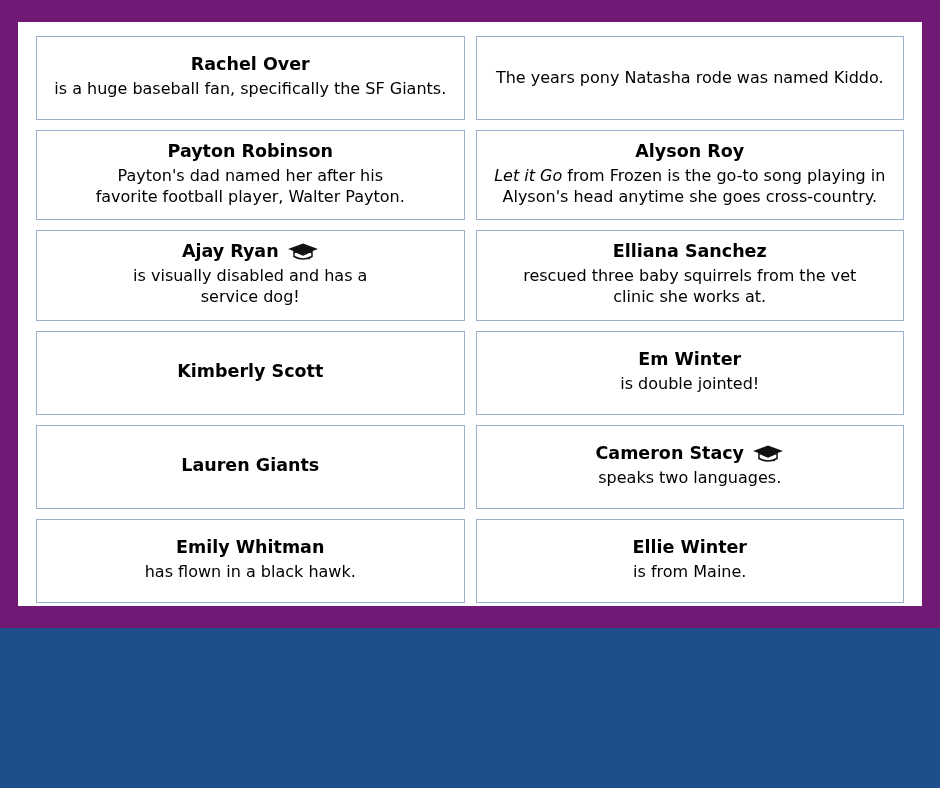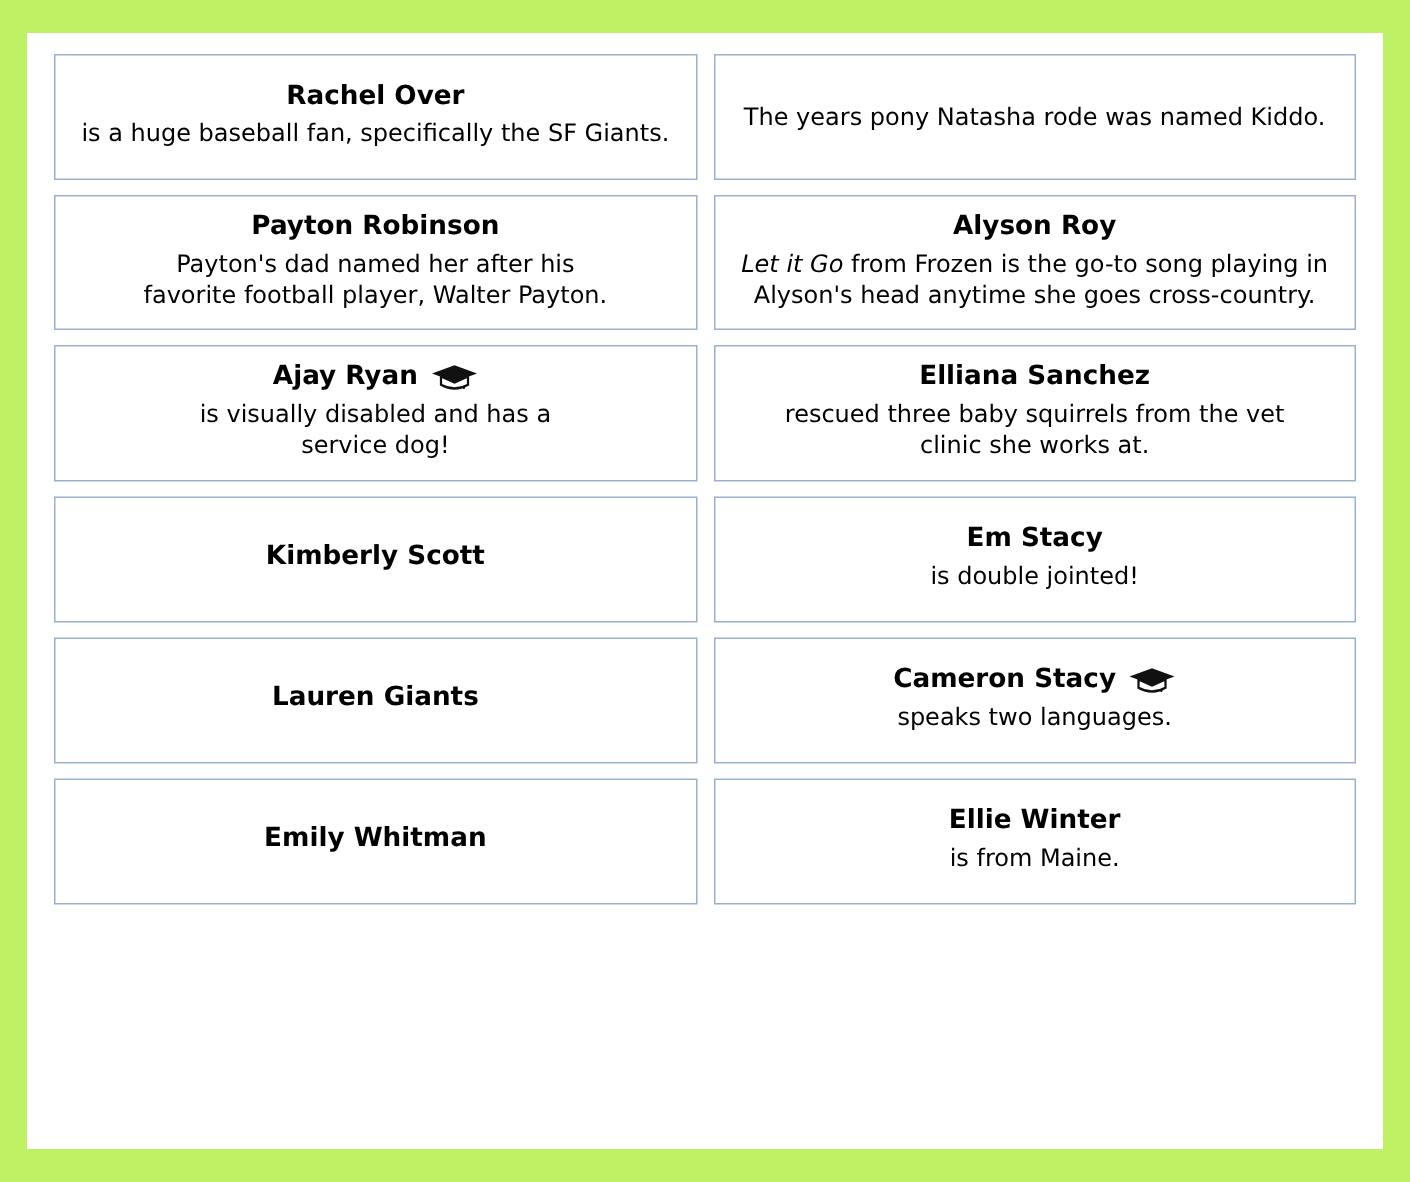--- a/index.html
+++ b/index.html
@@ -9,23 +9,23 @@
   body {
     width: 940px;
     height: 788px;
     background: #1f4e8c;
     font-family: "DejaVu Sans", "Liberation Sans", sans-serif;
     overflow: hidden;
   }
   .page {
     box-sizing: border-box;
     width: 940px;
-    height: 788px;
+    height: 628px;
     padding: 22px 18px;
-    background: #bef264;
+    background: #701a75;
   }
   .sheet {
     box-sizing: border-box;
     width: 100%;
     height: 100%;
     background: #ffffff;
     padding: 14px 18px 14px 18px;
   }
   .grid {
     display: grid;
@@ -124,21 +124,21 @@
           <div class="fact">rescued three baby squirrels from the vet
 clinic she works at.</div>
         </div>
         <div class="card">
           <div class="name-row">
             <div class="name">Kimberly Scott</div>
           </div>
         </div>
         <div class="card">
           <div class="name-row">
-            <div class="name">Em Stacy</div>
+            <div class="name">Em Winter</div>
           </div>
           <div class="fact">is double jointed!</div>
         </div>
         <div class="card">
           <div class="name-row">
             <div class="name">Lauren Giants</div>
           </div>
         </div>
         <div class="card">
           <div class="name-row">
@@ -150,20 +150,21 @@
                 <path d="M14 18 L14 29 Q32 39 50 29 L50 18 L32 26 Z" fill="#ffffff" stroke="#111111" stroke-width="3"></path>
               </svg>
             </span>
           </div>
           <div class="fact">speaks two languages.</div>
         </div>
         <div class="card">
           <div class="name-row">
             <div class="name">Emily Whitman</div>
           </div>
+          <div class="fact">has flown in a black hawk.</div>
         </div>
         <div class="card">
           <div class="name-row">
             <div class="name">Ellie Winter</div>
           </div>
           <div class="fact">is from Maine.</div>
         </div>
       </div>
   </div>
 </div>

